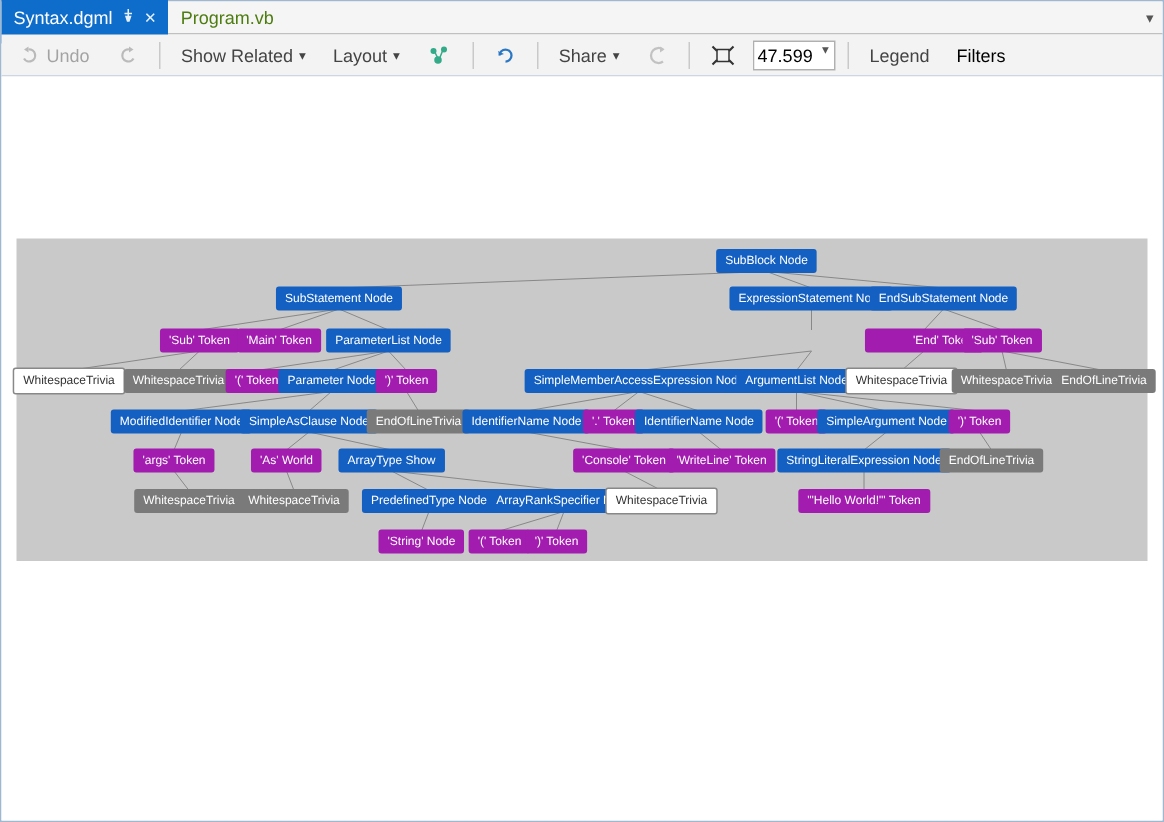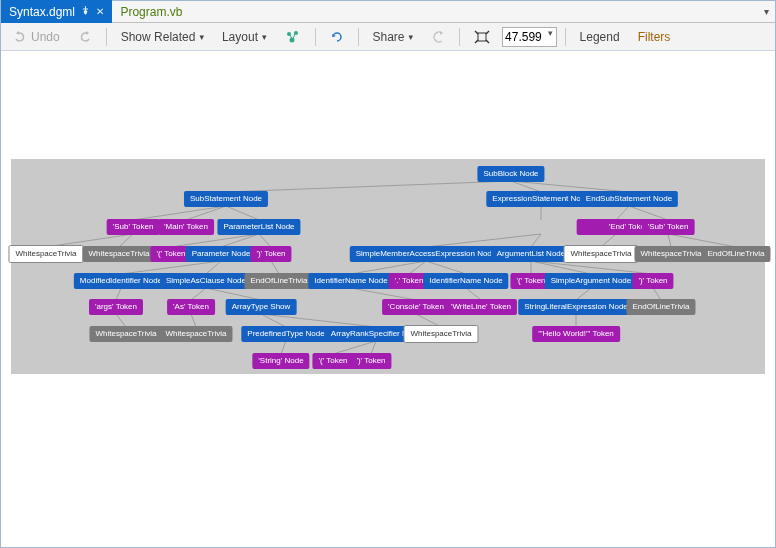--- a/index.html
+++ b/index.html
@@ -16,21 +16,21 @@
   .tabstrip .drop { padding: 0 6px; color: #555; font-size: 10px; }
   
   .toolbar { display: flex; align-items: center; height: 28px; background: #f3f3f3; border-bottom: 1px solid #ccd6e5; padding: 0 6px; gap: 6px; color: #444; }
   .btn { display: flex; align-items: center; gap: 4px; padding: 2px 5px; border: 1px solid transparent; border-radius: 2px; cursor: pointer; }
   .btn svg { display: block; }
   .disabled { opacity: .45; cursor: default; }
   .sep { width: 1px; height: 18px; background: #c9c9c9; margin: 0 2px; }
   .zoom { display: flex; border: 1px solid #b0b0b0; height: 20px; background: #fff; }
   .zoom input { border: none; width: 42px; font-size: 12px; padding: 0 2px; text-align: left; outline: none; }
   .zoom .arrow { font-size: 9px; padding: 0 3px; color: #555; }
-  .filters { color: #a16207; }
+  .filters { color: #000000; }
   
   .canvas-wrap { flex: 1; background: #fff; padding: 8px; overflow: hidden; }
   .canvas { position: relative; width: 100%; height: 100%; }
   .graphbg { position: absolute; left: 2px; right: 2px; top: 100px; height: 215px; background: #c9c9c9; }
   .graph { position: absolute; left: 2px; right: 2px; top: 100px; height: 254px; }
   .node { position: absolute; color: #fff; font-size: 8px; line-height: 1; padding: 4px 6px; border-radius: 2px; white-space: nowrap; text-align: center; transform: translate(-50%, -50%); }
   .blue  { background: #1460c2; }
   .green { background: #a21caf; }
   .gray  { background: #7a7a7a; }
   .white { background: #ffffff; color: #333; border: 1px solid #888; }
@@ -200,21 +200,21 @@
           <div class="node blue" style="left: 110px; top: 122px;">ModifiedIdentifier Node</div>
           <div class="node blue" style="left: 195px; top: 122px;">SimpleAsClause Node</div>
           <div class="node gray" style="left: 268px; top: 122px;">EndOfLineTrivia</div>
           <div class="node blue" style="left: 340px; top: 122px;">IdentifierName Node</div>
           <div class="node green" style="left: 398px; top: 122px;">'.' Token</div>
           <div class="node blue" style="left: 455px; top: 122px;">IdentifierName Node</div>
           <div class="node green" style="left: 520px; top: 122px;">'(' Token</div>
           <div class="node blue" style="left: 580px; top: 122px;">SimpleArgument Node</div>
           <div class="node green" style="left: 642px; top: 122px;">')' Token</div>
           <div class="node green" style="left: 105px; top: 148px;">'args' Token</div>
-          <div class="node green" style="left: 180px; top: 148px;">'As' Token</div>
+          <div class="node green" style="left: 180px; top: 148px;">'As' World</div>
           <div class="node blue" style="left: 250px; top: 148px;">ArrayType Show</div>
           <div class="node green" style="left: 405px; top: 148px;">'Console' Token</div>
           <div class="node green" style="left: 470px; top: 148px;">'WriteLine' Token</div>
           <div class="node blue" style="left: 565px; top: 148px;">StringLiteralExpression Node</div>
           <div class="node gray" style="left: 650px; top: 148px;">EndOfLineTrivia</div>
           <div class="node gray" style="left: 115px; top: 175px;">WhitespaceTrivia</div>
           <div class="node gray" style="left: 185px; top: 175px;">WhitespaceTrivia</div>
           <div class="node blue" style="left: 275px; top: 175px;">PredefinedType Node</div>
           <div class="node blue" style="left: 365px; top: 175px;">ArrayRankSpecifier Node</div>
           <div class="node white" style="left: 430px; top: 175px;">WhitespaceTrivia</div>

